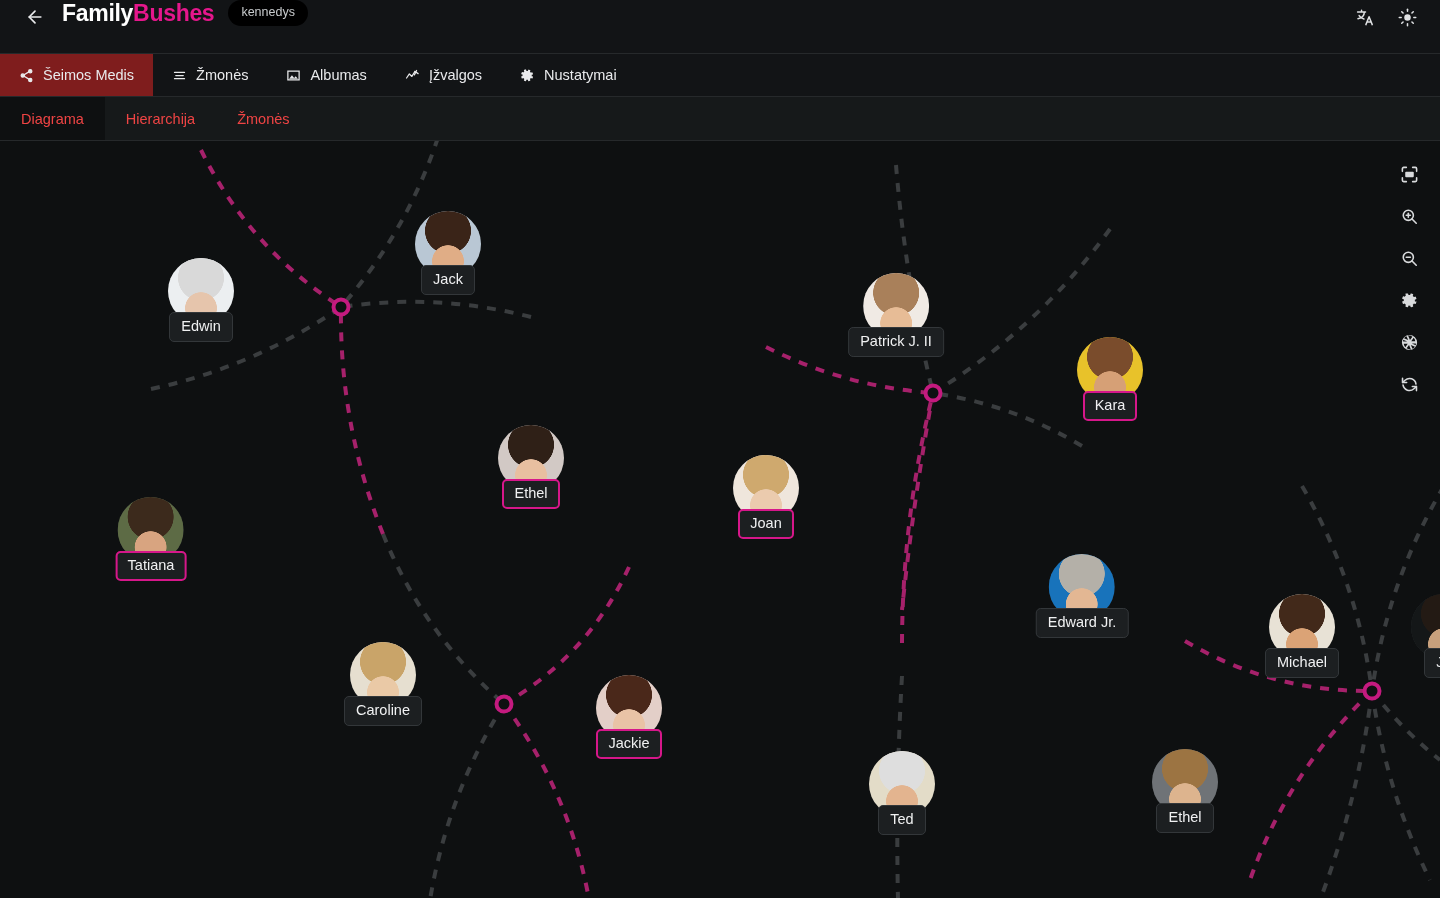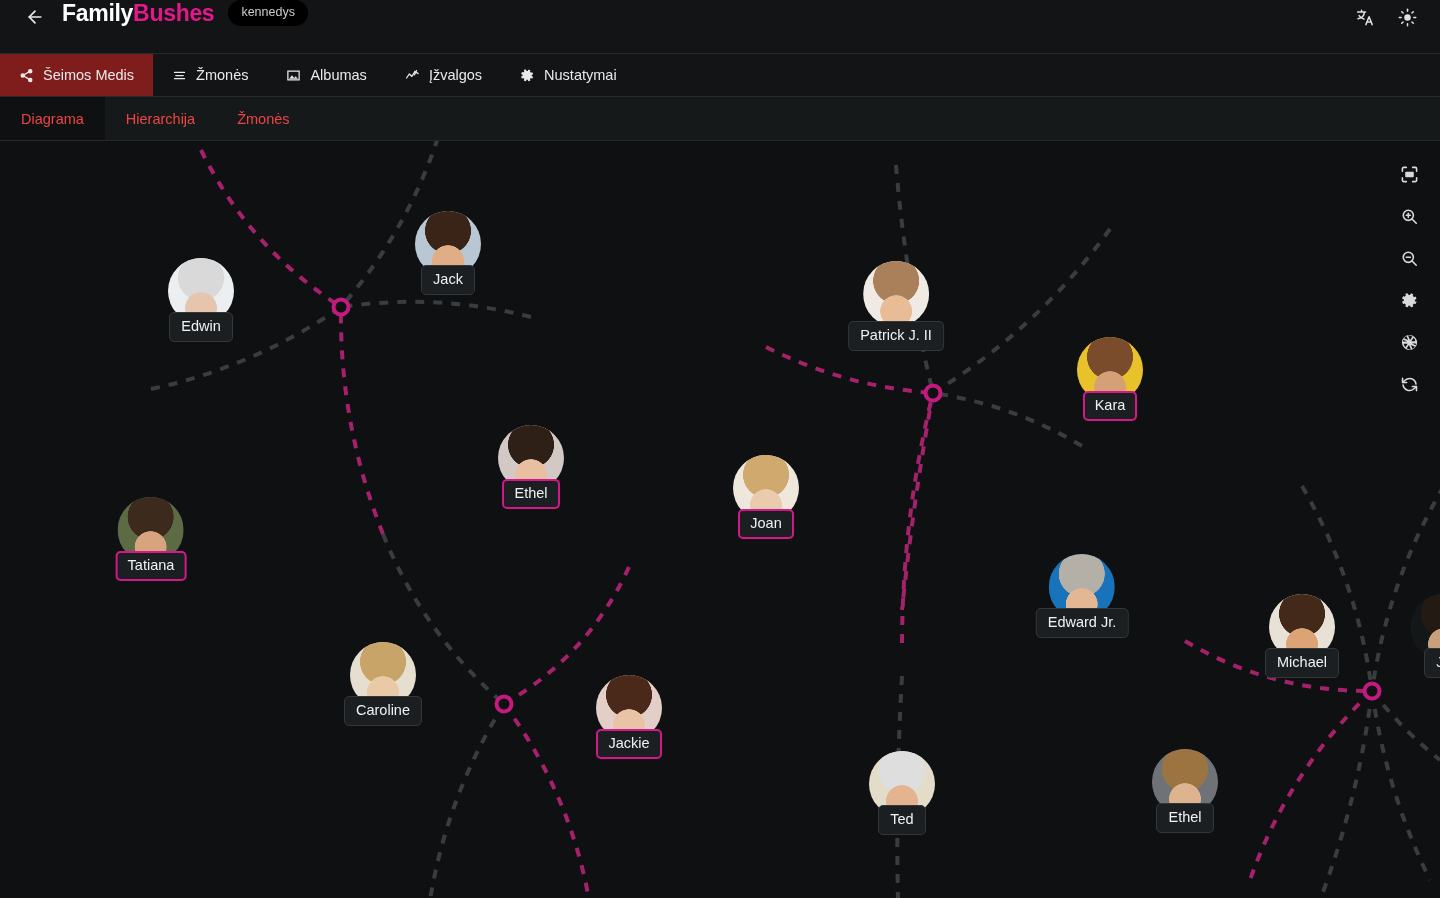--- a/index.html
+++ b/index.html
@@ -324,21 +324,21 @@
           <div class="ph" style="background: radial-gradient(circle at 50% 76%, rgb(234, 201, 166) 0px, rgb(234, 201, 166) 26%, rgba(0, 0, 0, 0) 27%), radial-gradient(circle at 50% 30%, rgb(201, 164, 105) 0px, rgb(201, 164, 105) 40%, rgba(0, 0, 0, 0) 41%), rgb(230, 223, 208);"></div>
         </div>
         <div class="nlabel">Caroline</div>
       </div>
       <div class="node sel" style="left: 629px; top: 534px;">
         <div class="avatar">
           <div class="ph" style="background: radial-gradient(circle at 50% 76%, rgb(233, 195, 166) 0px, rgb(233, 195, 166) 26%, rgba(0, 0, 0, 0) 27%), radial-gradient(circle at 50% 30%, rgb(74, 40, 26) 0px, rgb(74, 40, 26) 40%, rgba(0, 0, 0, 0) 41%), rgb(227, 207, 200);"></div>
         </div>
         <div class="nlabel">Jackie</div>
       </div>
-      <div class="node" style="left: 896px; top: 120px; gap: 6px;">
+      <div class="node" style="left: 896px; top: 132px;">
         <div class="avatar">
           <div class="ph" style="background: radial-gradient(circle at 50% 76%, rgb(231, 188, 150) 0px, rgb(231, 188, 150) 26%, rgba(0, 0, 0, 0) 27%), radial-gradient(circle at 50% 30%, rgb(169, 128, 90) 0px, rgb(169, 128, 90) 40%, rgba(0, 0, 0, 0) 41%), rgb(240, 234, 228);"></div>
         </div>
         <div class="nlabel">Patrick J. II</div>
       </div>
       <div class="node sel" style="left: 1110px; top: 196px;">
         <div class="avatar">
           <div class="ph" style="background: radial-gradient(circle at 50% 76%, rgb(214, 160, 118) 0px, rgb(214, 160, 118) 26%, rgba(0, 0, 0, 0) 27%), radial-gradient(circle at 50% 30%, rgb(122, 76, 44) 0px, rgb(122, 76, 44) 40%, rgba(0, 0, 0, 0) 41%), rgb(232, 194, 42);"></div>
         </div>
         <div class="nlabel">Kara</div>

